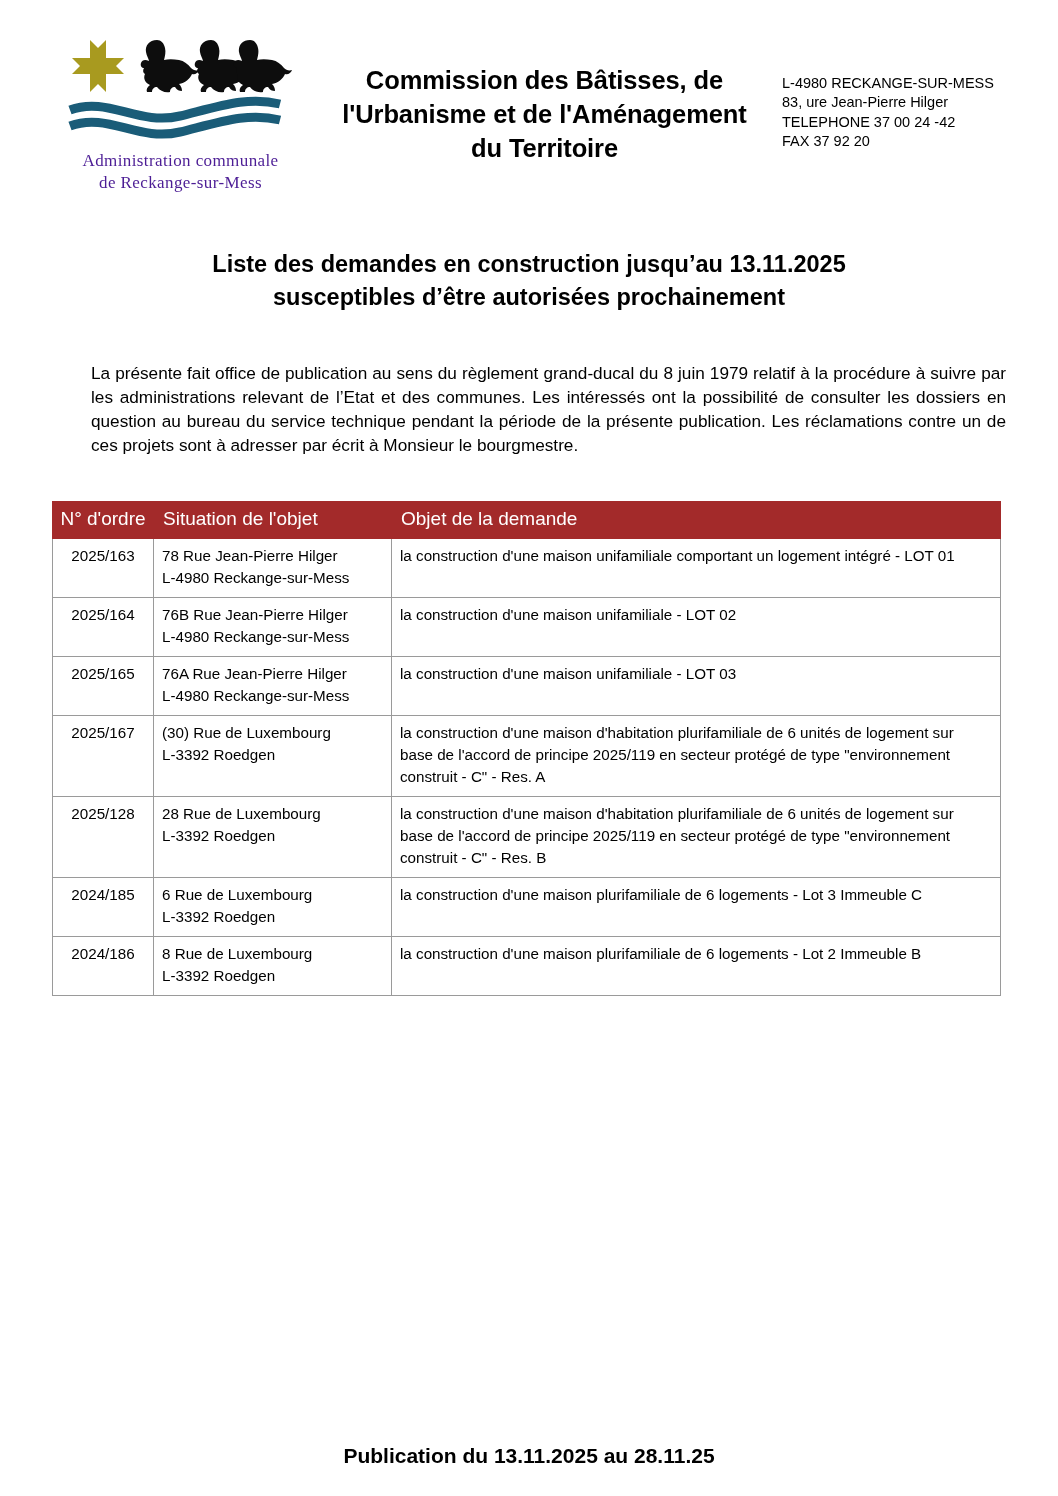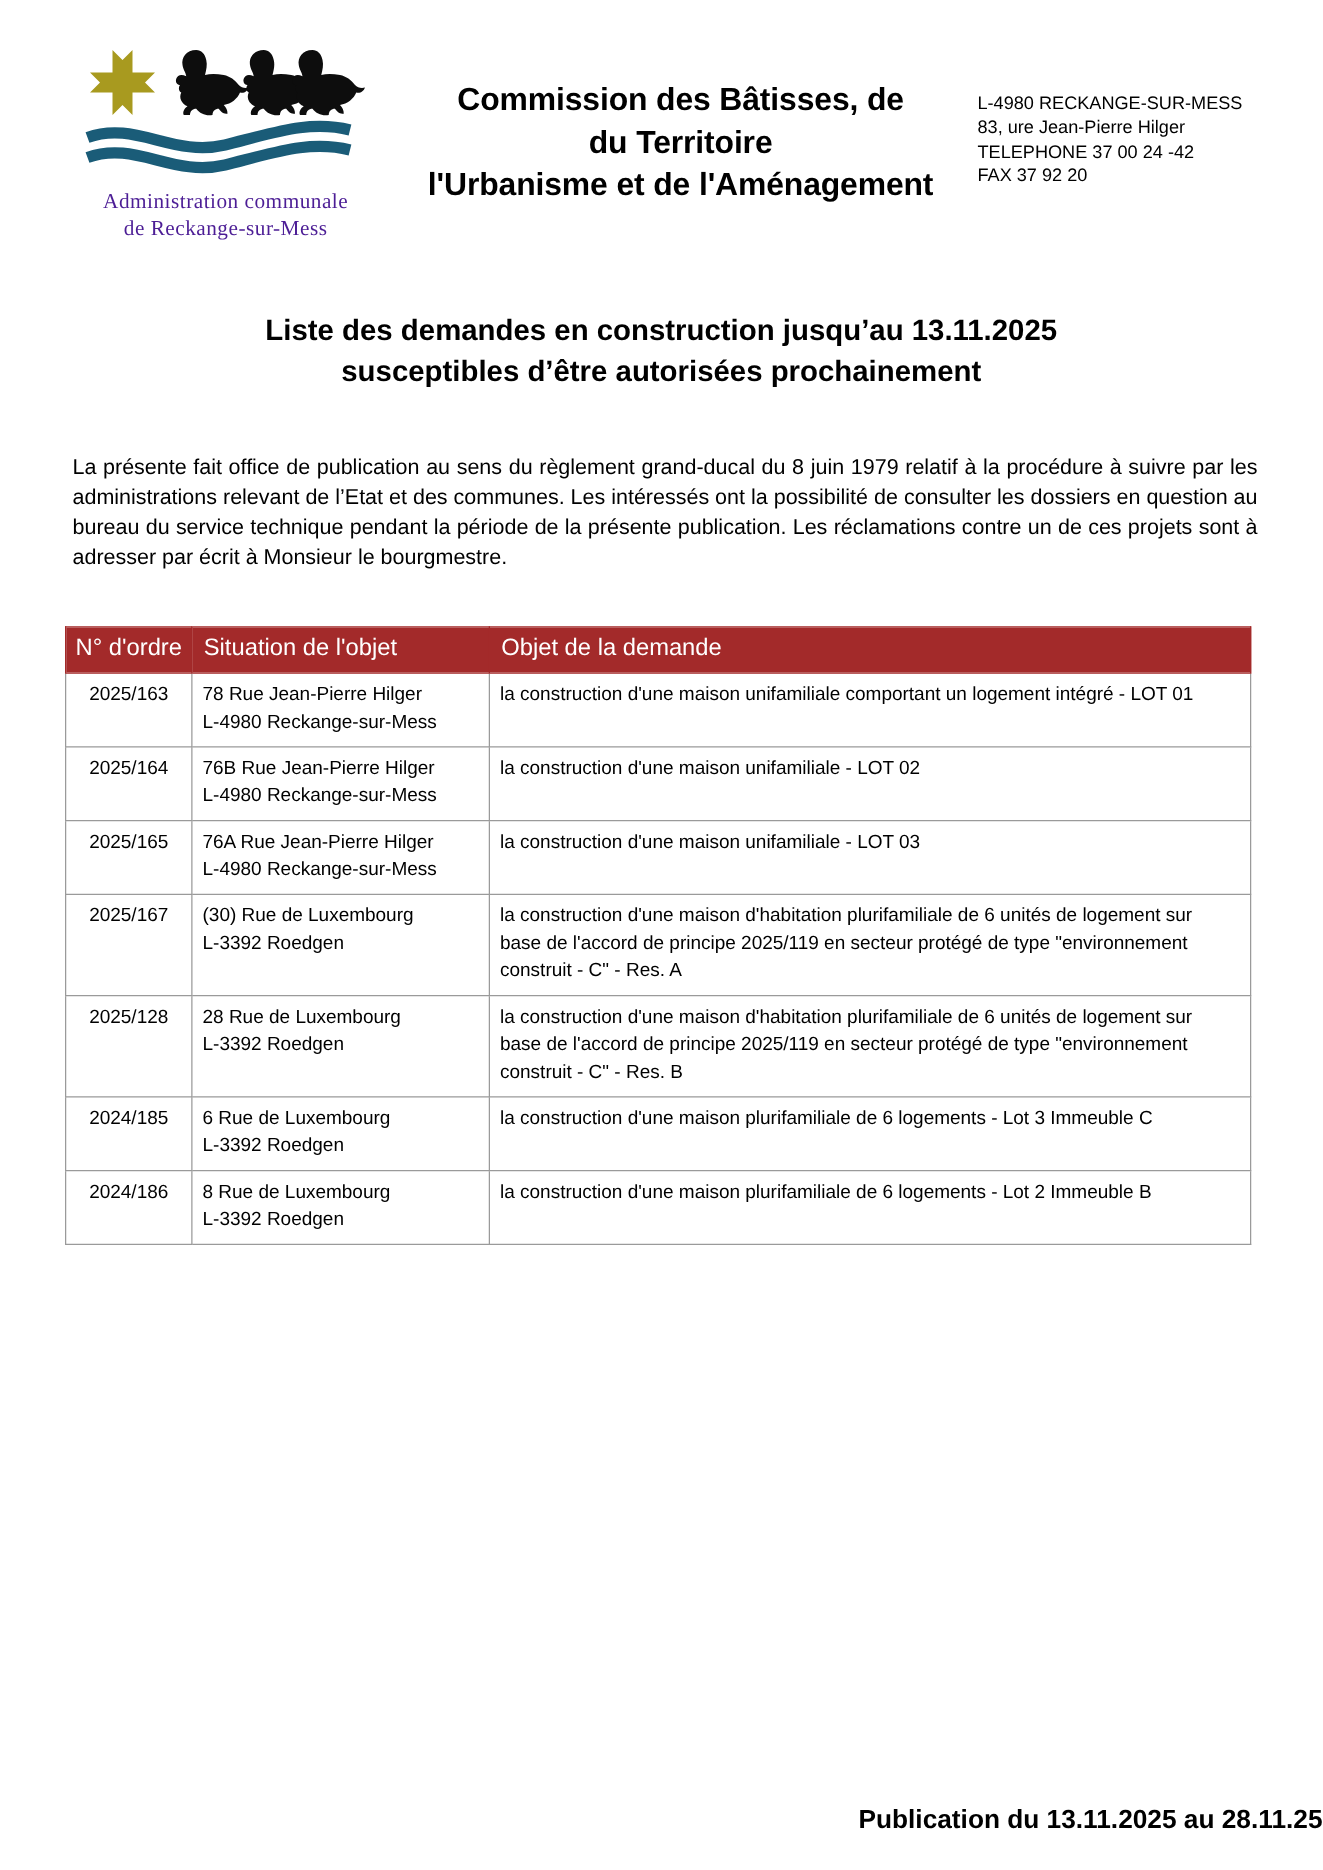--- a/index.html
+++ b/index.html
@@ -77,21 +77,21 @@
     padding: 0 60px;
   }
   .doc-title .line {
     font-size: 23.5px;
     font-weight: bold;
     line-height: 1.42;
   }
 
   
   .intro {
-    margin: 46px 52px 0 58px;
+    margin: 46px 52px 0 91px;
     font-size: 17.2px;
     line-height: 1.40;
     text-align: justify;
   }
 
   
   .table-wrap {
     margin: 44px 0 0 52px;
     width: 948px;
   }
@@ -133,21 +133,21 @@
   }
   table.dossiers tbody td.situation span { display: block; }
   table.dossiers tbody td.objet { padding-right: 12px; }
 
   
   .footer {
     position: absolute;
     left: 0;
     right: 0;
     bottom: 28px;
-    text-align: right;
+    text-align: center;
     font-size: 21px;
     font-weight: bold;
   }
 </style>
 </head>
 <body>
 
 <div class="header">
 
   <div class="logo-block">
@@ -180,22 +180,22 @@
       </svg>
     </div>
     <div class="logo-caption">
       <span>Administration communale</span>
       <span>de Reckange-sur-Mess</span>
     </div>
   </div>
 
   <div class="title-block">
     <div class="line">Commission des Bâtisses, de</div>
+    <div class="line">l'Urbanisme et de l'Aménagement</div>
     <div class="line">du Territoire</div>
-    <div class="line">l'Urbanisme et de l'Aménagement</div>
   </div>
 
   <div class="contact-block">
     <div>L-4980 RECKANGE-SUR-MESS</div>
     <div>83, ure Jean-Pierre Hilger</div>
     <div>TELEPHONE 37 00 24 -42</div>
     <div>FAX 37 92 20</div>
   </div>
 
 </div>

